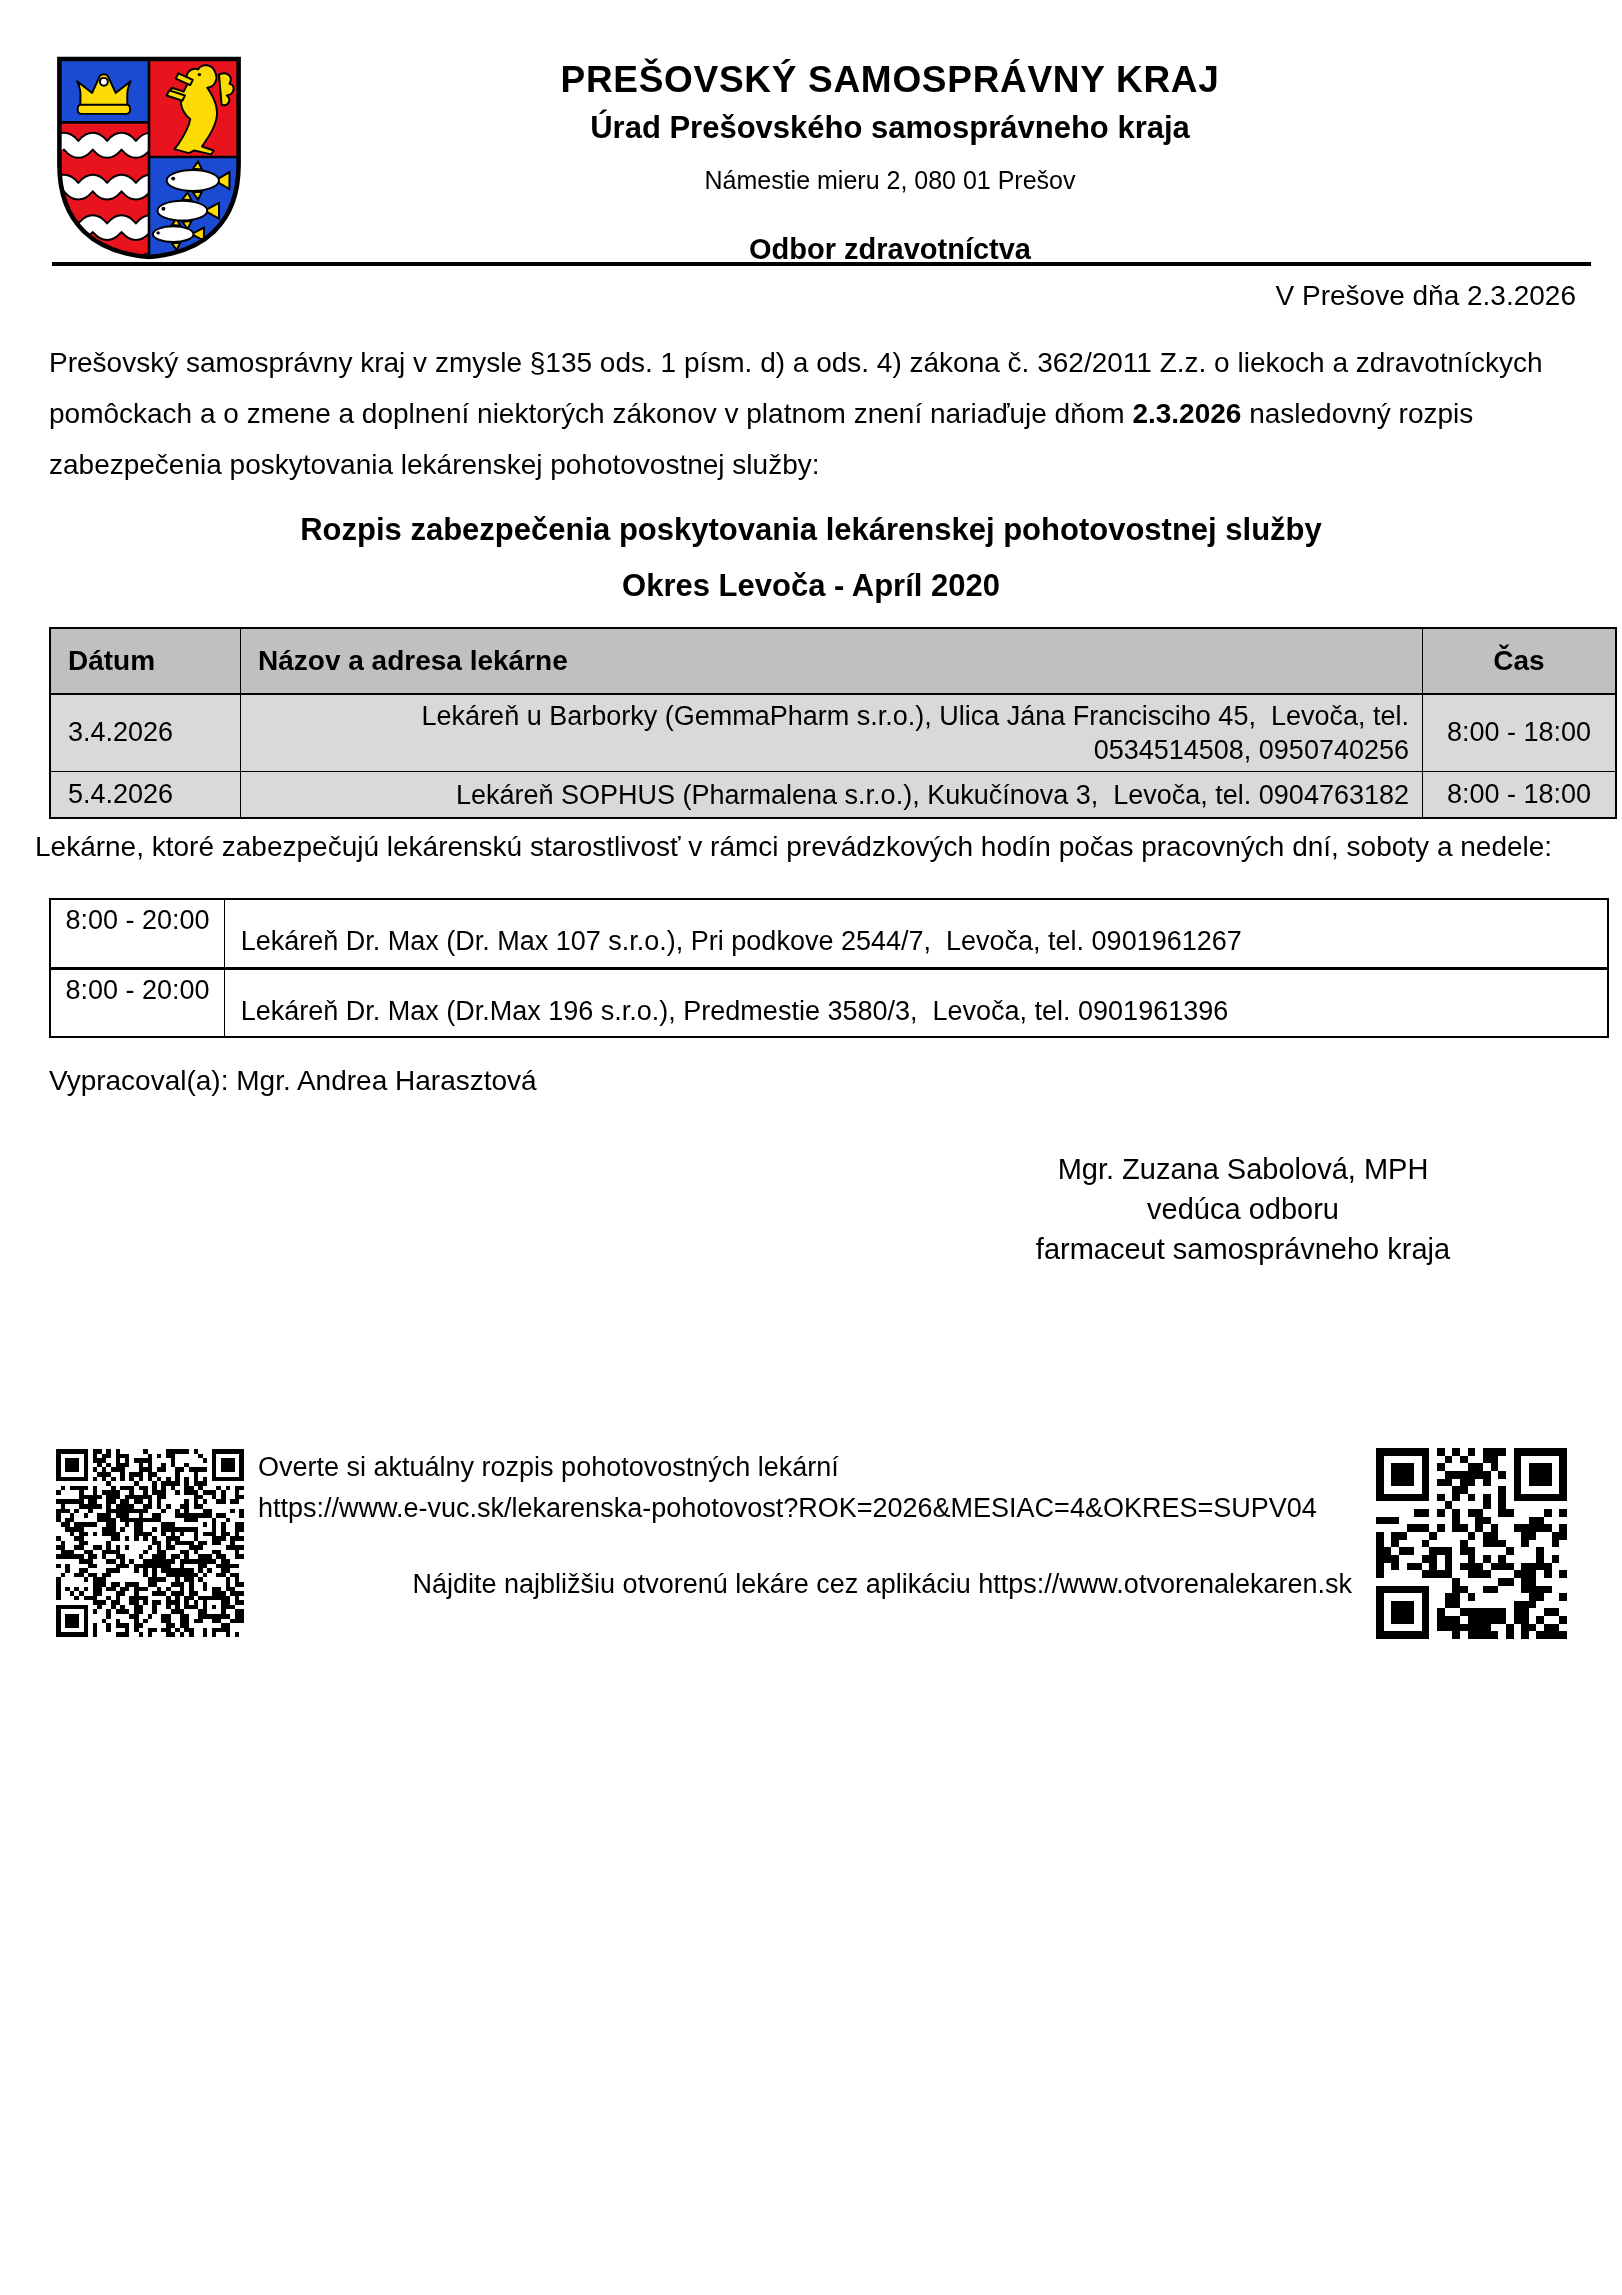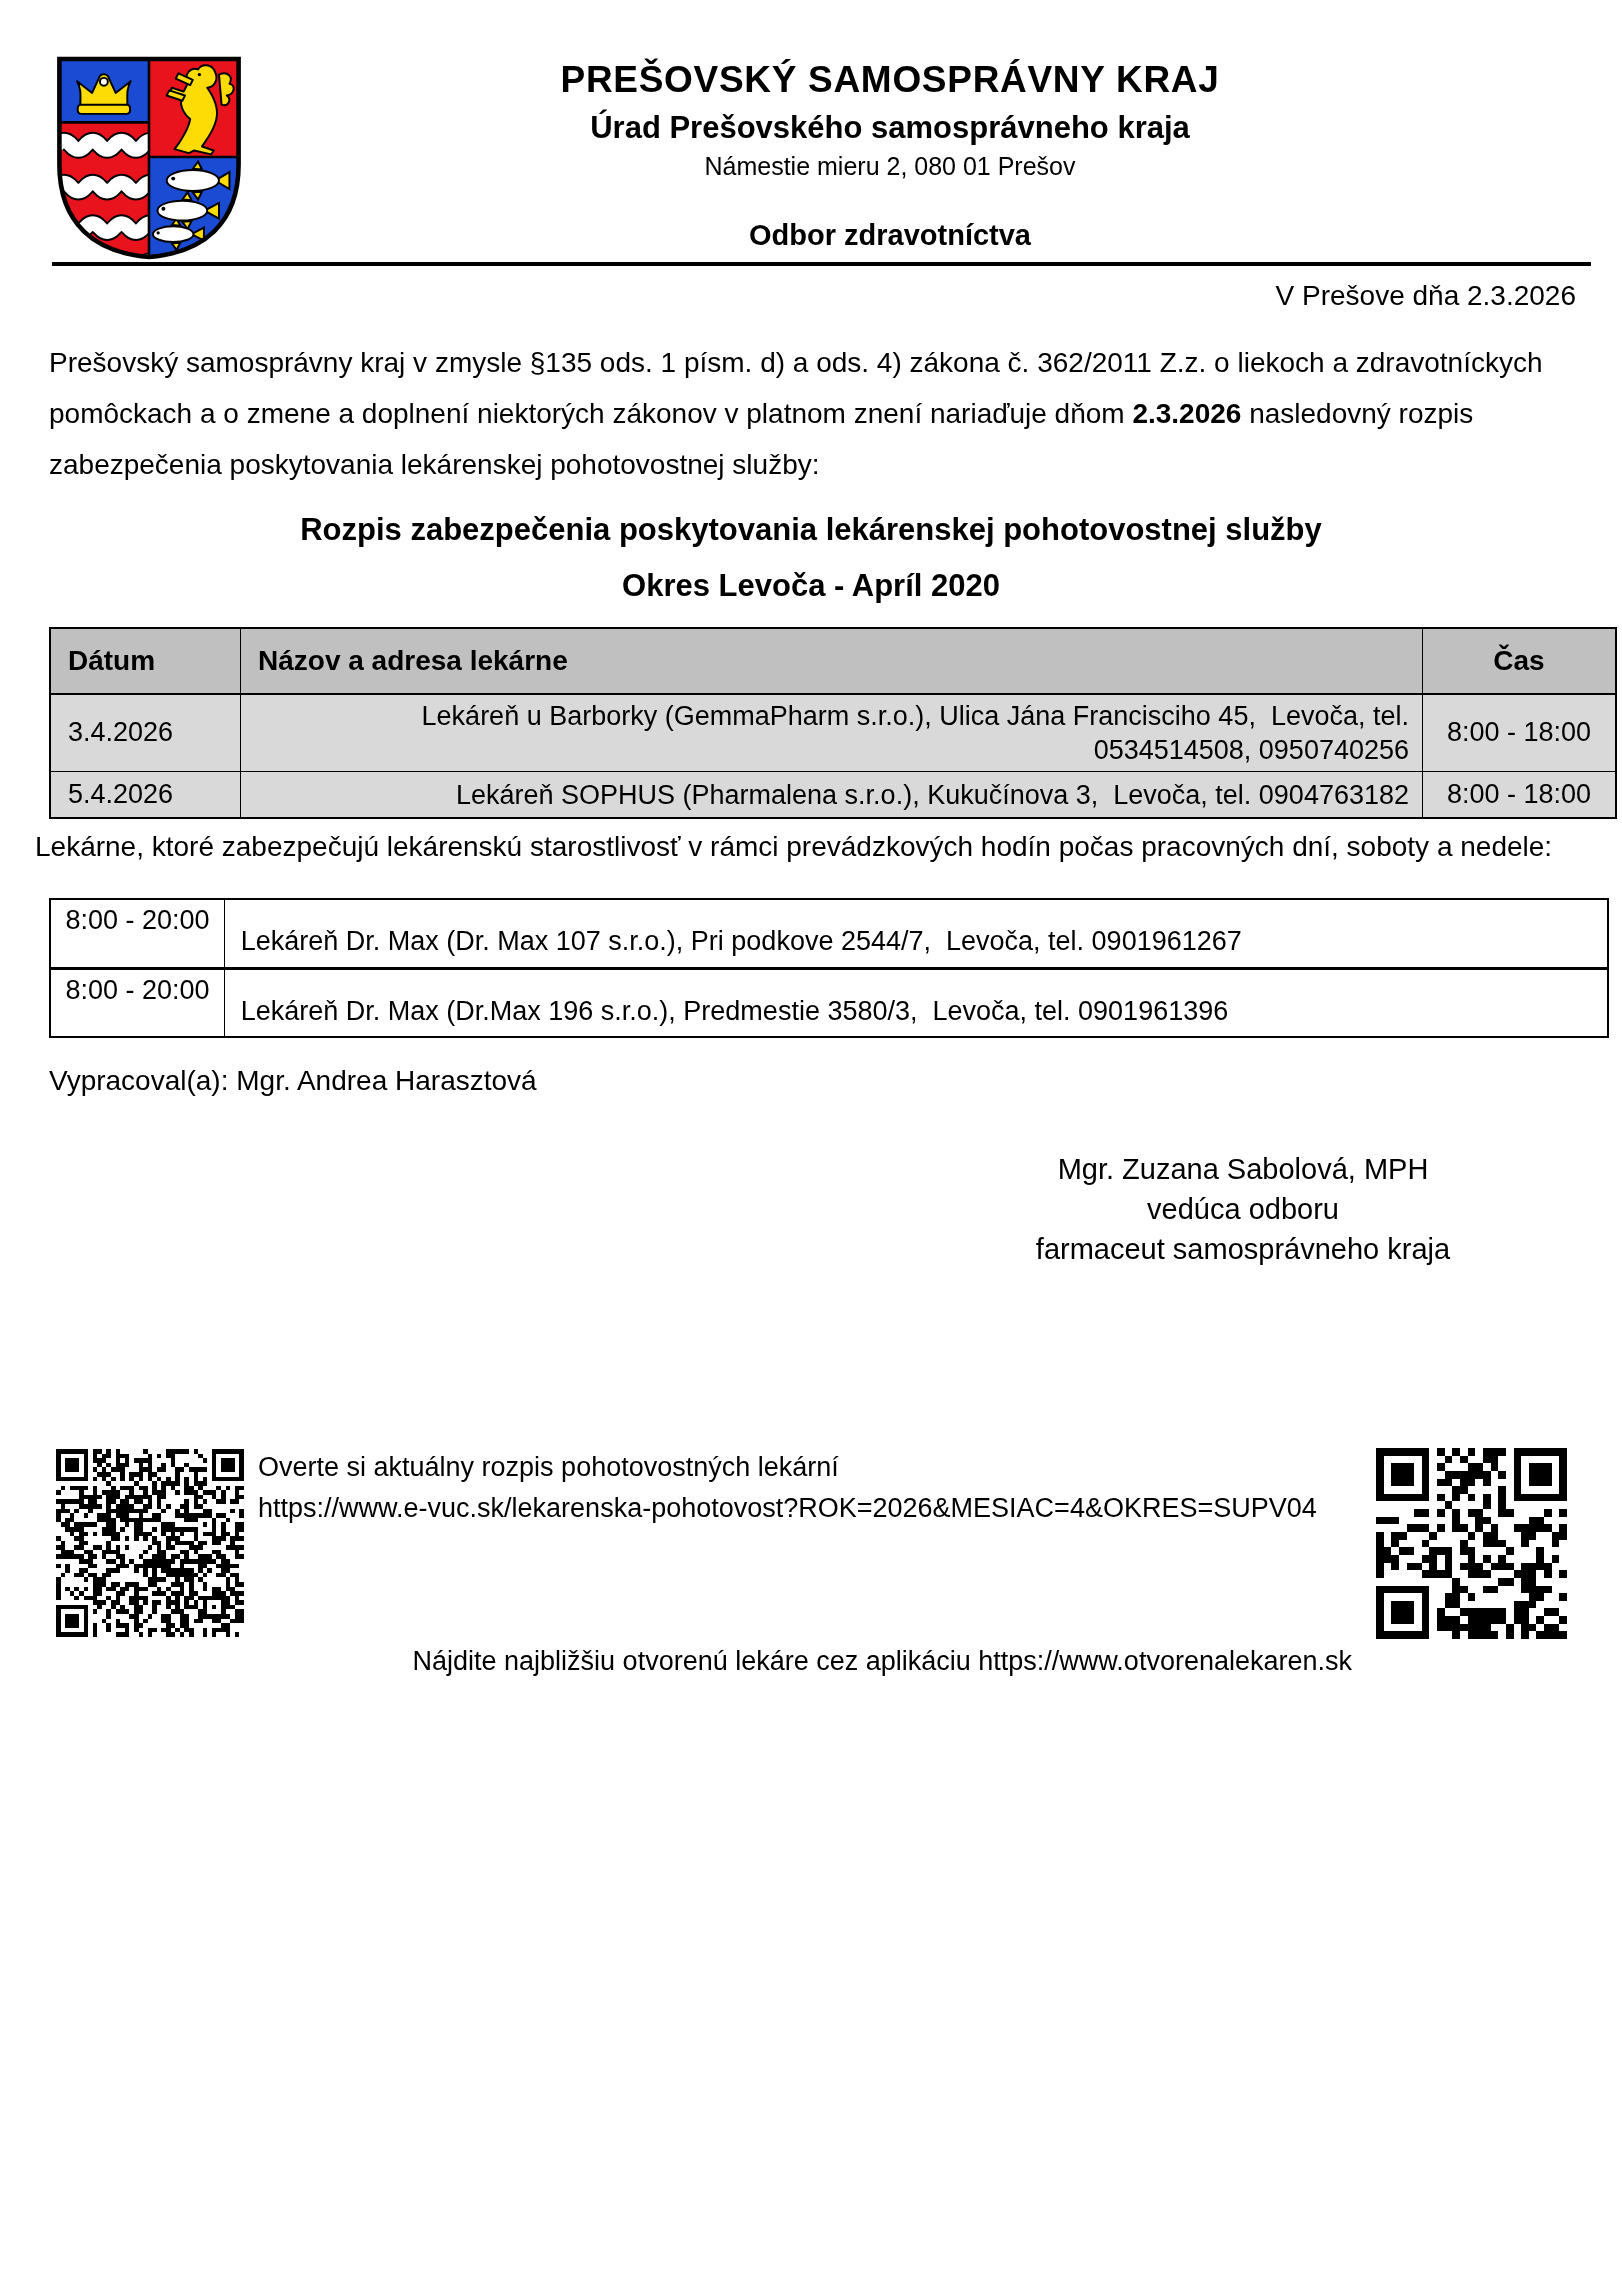--- a/index.html
+++ b/index.html
@@ -3,21 +3,21 @@
 <meta charset="utf-8">
 <style>
   html,body{margin:0;padding:0;background:#888;}
   #page{position:relative;width:1622px;height:2295px;background:#ffffff;
         font-family:"Liberation Sans","DejaVu Sans",sans-serif;color:#000;overflow:hidden;}
   .abs{position:absolute;}
   
   #emblem{left:54px;top:55px;width:190px;height:206px;}
   #header-text{left:249px;top:59px;width:1282px;text-align:center;}
   .org{font-size:37px;font-weight:bold;letter-spacing:0.7px;margin:0 0 9.2px 0;}
-  .office{font-size:31px;font-weight:bold;margin:0 0 6px 0;}
+  .office{font-size:31px;font-weight:bold;margin:0 0 20px 0;}
   .address{font-size:25px;margin:0 0 38px 0;}
   .dept{font-size:29px;font-weight:bold;margin:0;}
   #rule{left:52px;top:262px;width:1539px;height:3.9px;background:#000;}
   #date-line{left:49px;top:280px;width:1527px;text-align:right;font-size:28px;}
   #intro{left:49px;top:337px;width:1505px;font-size:28px;line-height:51px;text-align:left;}
   #title1{left:49px;top:512px;width:1524px;text-align:center;font-size:31px;font-weight:bold;}
   #title2{left:49px;top:568px;width:1524px;text-align:center;font-size:31px;font-weight:bold;}
   
   table{border-collapse:collapse;table-layout:fixed;}
   #schedule-table{left:49px;top:627px;width:1524px;}
@@ -39,21 +39,21 @@
   #regular-table tr.sep{border-bottom:3.3px solid #000;}
   .rt-time{width:171px;vertical-align:top;text-align:center;padding-top:5.2px;}
   .rt-name{width:1353px;vertical-align:middle;padding:19.6px 13px 3.9px 15.7px;line-height:34px;}
   #prepared{left:49px;top:1065px;width:1047px;font-size:28px;}
   #signature{left:916px;top:1149px;width:654px;text-align:center;font-size:29px;line-height:40px;}
   
   #qr-left{left:56px;top:1449px;width:188px;height:188px;}
   #qr-right{left:1376px;top:1448px;width:191px;height:191px;}
   #verify-text{left:258px;top:1452px;width:1112px;font-size:27px;}
   #verify-url{left:258px;top:1493px;width:1112px;font-size:27px;}
-  #app-text{left:258px;top:1646px;width:1094px;text-align:right;font-size:27px;}
+  #app-text{left:258px;top:1569px;width:1094px;text-align:right;font-size:27px;}
   .prewrap{white-space:pre-wrap;}
 </style>
 </head>
 <body>
 
 <div id="page">
 
   <svg id="emblem" class="abs" viewBox="0 0 290 315" xmlns="http://www.w3.org/2000/svg">
     <defs>
       <clipPath id="shieldClip">

